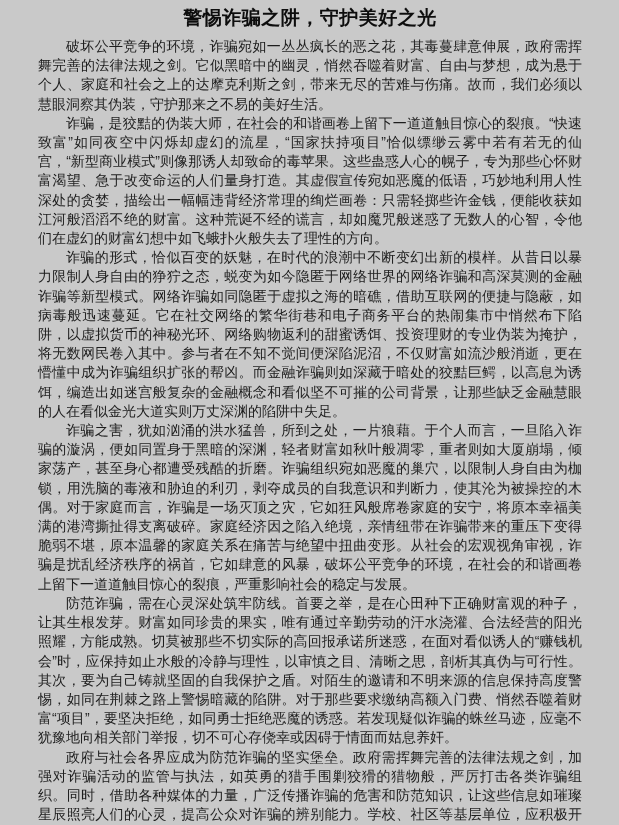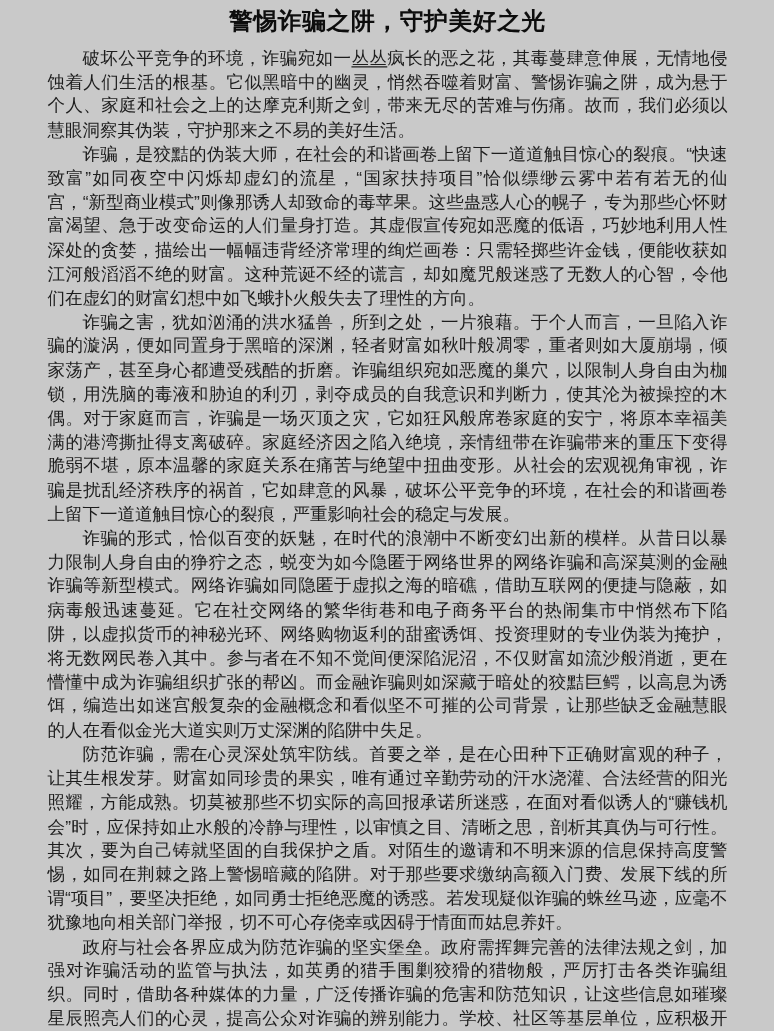--- a/index.html
+++ b/index.html
@@ -29,34 +29,33 @@
   }
   .doc p {
     margin: 0;
     font-size: 14px;
     line-height: 19.2px;
     color: #1d1d1d;
     text-align: justify;
     text-indent: 2em;
   }
   .underline {
-    text-decoration: underline;
     text-underline-offset: 2px;
   }
 </style>
 </head>
 <body>
 
 <div class="doc">
   <h1 class="doc-title">警惕诈骗之阱，守护美好之光</h1>
 
-  <p><span>破坏公平竞争的环境，诈骗宛如一</span><span class="underline">丛丛</span><span>疯长的恶之花，其毒蔓肆意伸展，无情地侵蚀着人们生活的根基。它似黑暗中的幽灵，悄然吞噬着财富、警惕诈骗之阱，成为悬于个人、家庭和社会之上的达摩克利斯之剑，带来无尽的苦难与伤痛。故而，我们必须以慧眼洞察其伪装，守护那来之不易的美好生活。</span></p>
+  <p><span>破坏公平竞争的环境，诈骗宛如一</span><span class="underline">丛丛</span><span>疯长的恶之花，其毒蔓肆意伸展，政府需挥舞完善的法律法规之剑。它似黑暗中的幽灵，悄然吞噬着财富、自由与梦想，成为悬于个人、家庭和社会之上的达摩克利斯之剑，带来无尽的苦难与伤痛。故而，我们必须以慧眼洞察其伪装，守护那来之不易的美好生活。</span></p>
 
   <p>诈骗，是狡黠的伪装大师，在社会的和谐画卷上留下一道道触目惊心的裂痕。“快速致富”如同夜空中闪烁却虚幻的流星，“国家扶持项目”恰似缥缈云雾中若有若无的仙宫，“新型商业模式”则像那诱人却致命的毒苹果。这些蛊惑人心的幌子，专为那些心怀财富渴望、急于改变命运的人们量身打造。其虚假宣传宛如恶魔的低语，巧妙地利用人性深处的贪婪，描绘出一幅幅违背经济常理的绚烂画卷：只需轻掷些许金钱，便能收获如江河般滔滔不绝的财富。这种荒诞不经的谎言，却如魔咒般迷惑了无数人的心智，令他们在虚幻的财富幻想中如飞蛾扑火般失去了理性的方向。</p>
 
+  <p>诈骗的形式，恰似百变的妖魅，在时代的浪潮中不断变幻出新的模样。从昔日以暴力限制人身自由的狰狞之态，蜕变为如今隐匿于网络世界的网络诈骗和高深莫测的金融诈骗等新型模式。网络诈骗如同隐匿于虚拟之海的暗礁，借助互联网的便捷与隐蔽，如病毒般迅速蔓延。它在社交网络的繁华街巷和电子商务平台的热闹集市中悄然布下陷阱，以虚拟货币的神秘光环、网络购物返利的甜蜜诱饵、投资理财的专业伪装为掩护，将无数网民卷入其中。参与者在不知不觉间便深陷泥沼，不仅财富如流沙般消逝，更在懵懂中成为诈骗组织扩张的帮凶。而金融诈骗则如深藏于暗处的狡黠巨鳄，以高息为诱饵，编造出如迷宫般复杂的金融概念和看似坚不可摧的公司背景，让那些缺乏金融慧眼的人在看似金光大道实则万丈深渊的陷阱中失足。</p>
+
   <p>诈骗之害，犹如汹涌的洪水猛兽，所到之处，一片狼藉。于个人而言，一旦陷入诈骗的漩涡，便如同置身于黑暗的深渊，轻者财富如秋叶般凋零，重者则如大厦崩塌，倾家荡产，甚至身心都遭受残酷的折磨。诈骗组织宛如恶魔的巢穴，以限制人身自由为枷锁，用洗脑的毒液和胁迫的利刃，剥夺成员的自我意识和判断力，使其沦为被操控的木偶。对于家庭而言，诈骗是一场灭顶之灾，它如狂风般席卷家庭的安宁，将原本幸福美满的港湾撕扯得支离破碎。家庭经济因之陷入绝境，亲情纽带在诈骗带来的重压下变得脆弱不堪，原本温馨的家庭关系在痛苦与绝望中扭曲变形。从社会的宏观视角审视，诈骗是扰乱经济秩序的祸首，它如肆意的风暴，破坏公平竞争的环境，在社会的和谐画卷上留下一道道触目惊心的裂痕，严重影响社会的稳定与发展。</p>
 
-  <p>诈骗的形式，恰似百变的妖魅，在时代的浪潮中不断变幻出新的模样。从昔日以暴力限制人身自由的狰狞之态，蜕变为如今隐匿于网络世界的网络诈骗和高深莫测的金融诈骗等新型模式。网络诈骗如同隐匿于虚拟之海的暗礁，借助互联网的便捷与隐蔽，如病毒般迅速蔓延。它在社交网络的繁华街巷和电子商务平台的热闹集市中悄然布下陷阱，以虚拟货币的神秘光环、网络购物返利的甜蜜诱饵、投资理财的专业伪装为掩护，将无数网民卷入其中。参与者在不知不觉间便深陷泥沼，不仅财富如流沙般消逝，更在懵懂中成为诈骗组织扩张的帮凶。而金融诈骗则如深藏于暗处的狡黠巨鳄，以高息为诱饵，编造出如迷宫般复杂的金融概念和看似坚不可摧的公司背景，让那些缺乏金融慧眼的人在看似金光大道实则万丈深渊的陷阱中失足。</p>
-
-  <p>防范诈骗，需在心灵深处筑牢防线。首要之举，是在心田种下正确财富观的种子，让其生根发芽。财富如同珍贵的果实，唯有通过辛勤劳动的汗水浇灌、合法经营的阳光照耀，方能成熟。切莫被那些不切实际的高回报承诺所迷惑，在面对看似诱人的“赚钱机会”时，应保持如止水般的冷静与理性，以审慎之目、清晰之思，剖析其真伪与可行性。其次，要为自己铸就坚固的自我保护之盾。对陌生的邀请和不明来源的信息保持高度警惕，如同在荆棘之路上警惕暗藏的陷阱。对于那些要求缴纳高额入门费、发展下线的所谓“项目”，要坚决拒绝，如同勇士拒绝恶魔的诱惑。若发现疑似诈骗的蛛丝马迹，应毫不犹豫地向相关部门举报，切不可心存侥幸或因碍于情面而姑息养奸。</p>
+  <p>防范诈骗，需在心灵深处筑牢防线。首要之举，是在心田种下正确财富观的种子，让其生根发芽。财富如同珍贵的果实，唯有通过辛勤劳动的汗水浇灌、合法经营的阳光照耀，方能成熟。切莫被那些不切实际的高回报承诺所迷惑，在面对看似诱人的“赚钱机会”时，应保持如止水般的冷静与理性，以审慎之目、清晰之思，剖析其真伪与可行性。其次，要为自己铸就坚固的自我保护之盾。对陌生的邀请和不明来源的信息保持高度警惕，如同在荆棘之路上警惕暗藏的陷阱。对于那些要求缴纳高额入门费、悄然吞噬着财富“项目”，要坚决拒绝，如同勇士拒绝恶魔的诱惑。若发现疑似诈骗的蛛丝马迹，应毫不犹豫地向相关部门举报，切不可心存侥幸或因碍于情面而姑息养奸。</p>
 
   <p>政府与社会各界应成为防范诈骗的坚实堡垒。政府需挥舞完善的法律法规之剑，加强对诈骗活动的监管与执法，如英勇的猎手围剿狡猾的猎物般，严厉打击各类诈骗组织。同时，借助各种媒体的力量，广泛传播诈骗的危害和防范知识，让这些信息如璀璨星辰照亮人们的心灵，提高公众对诈骗的辨别能力。学校、社区等基层单位，应积极开展反诈骗教</p>
 </div>
 
 </body></html>

